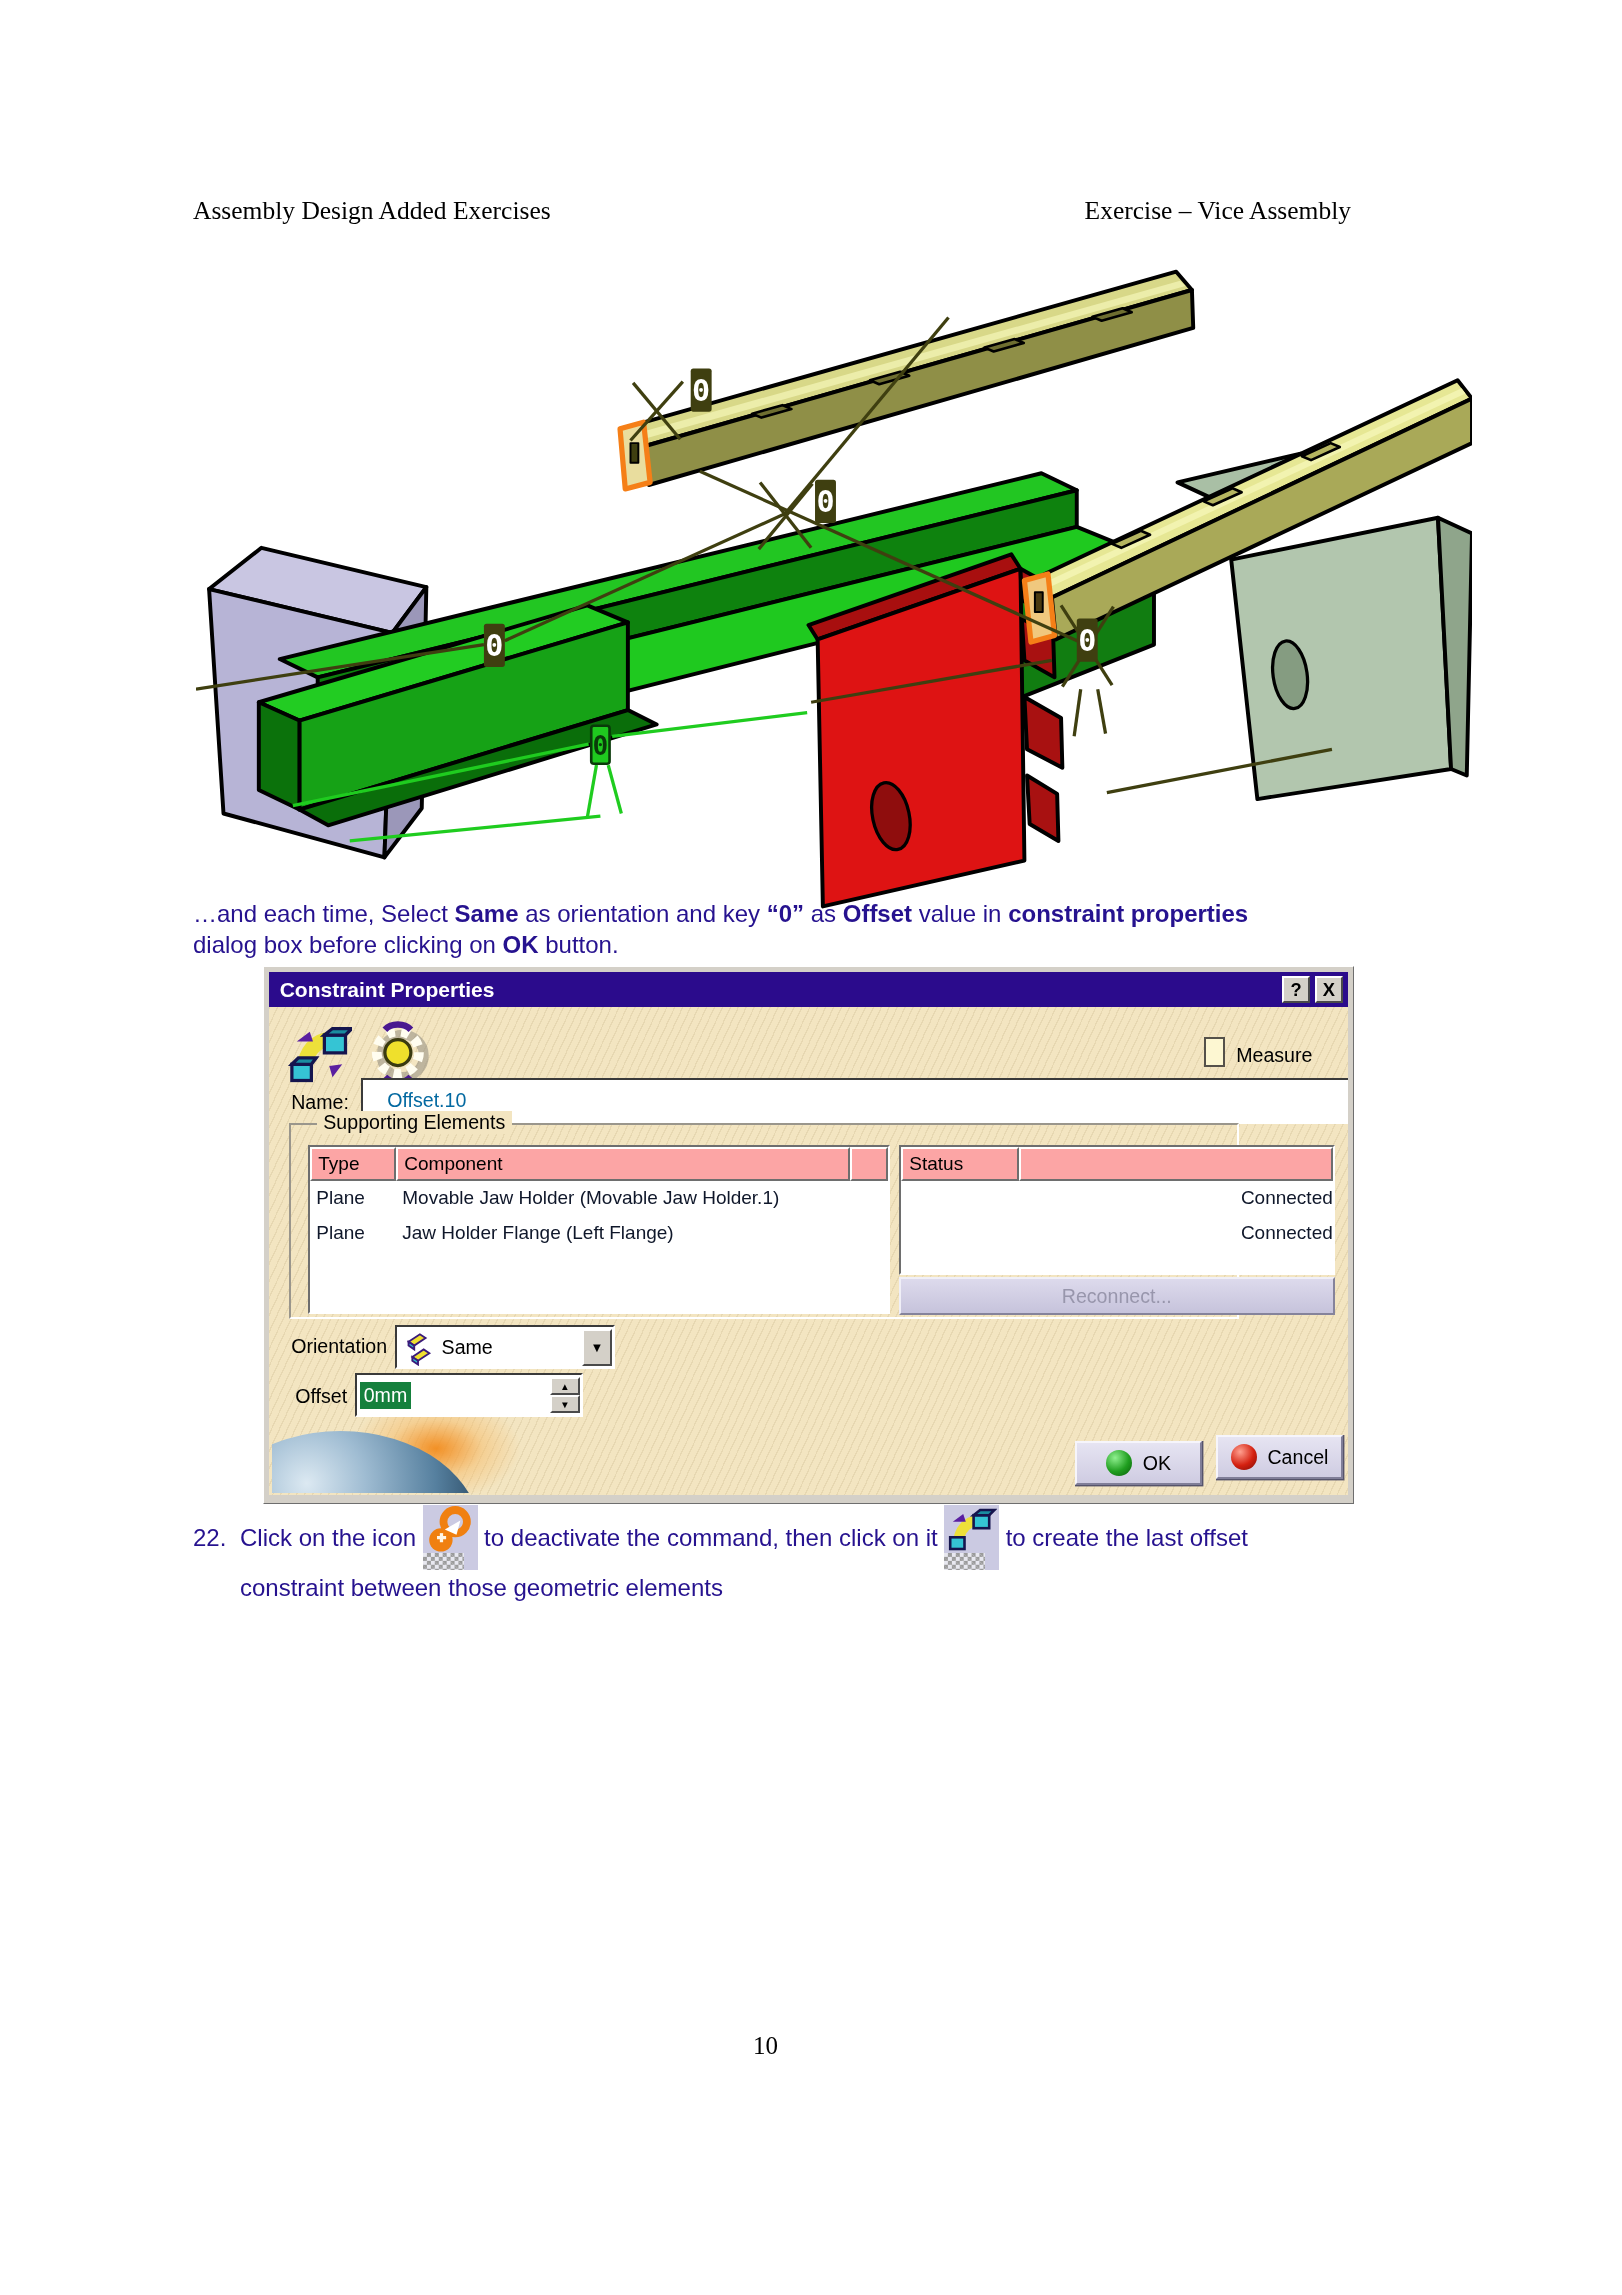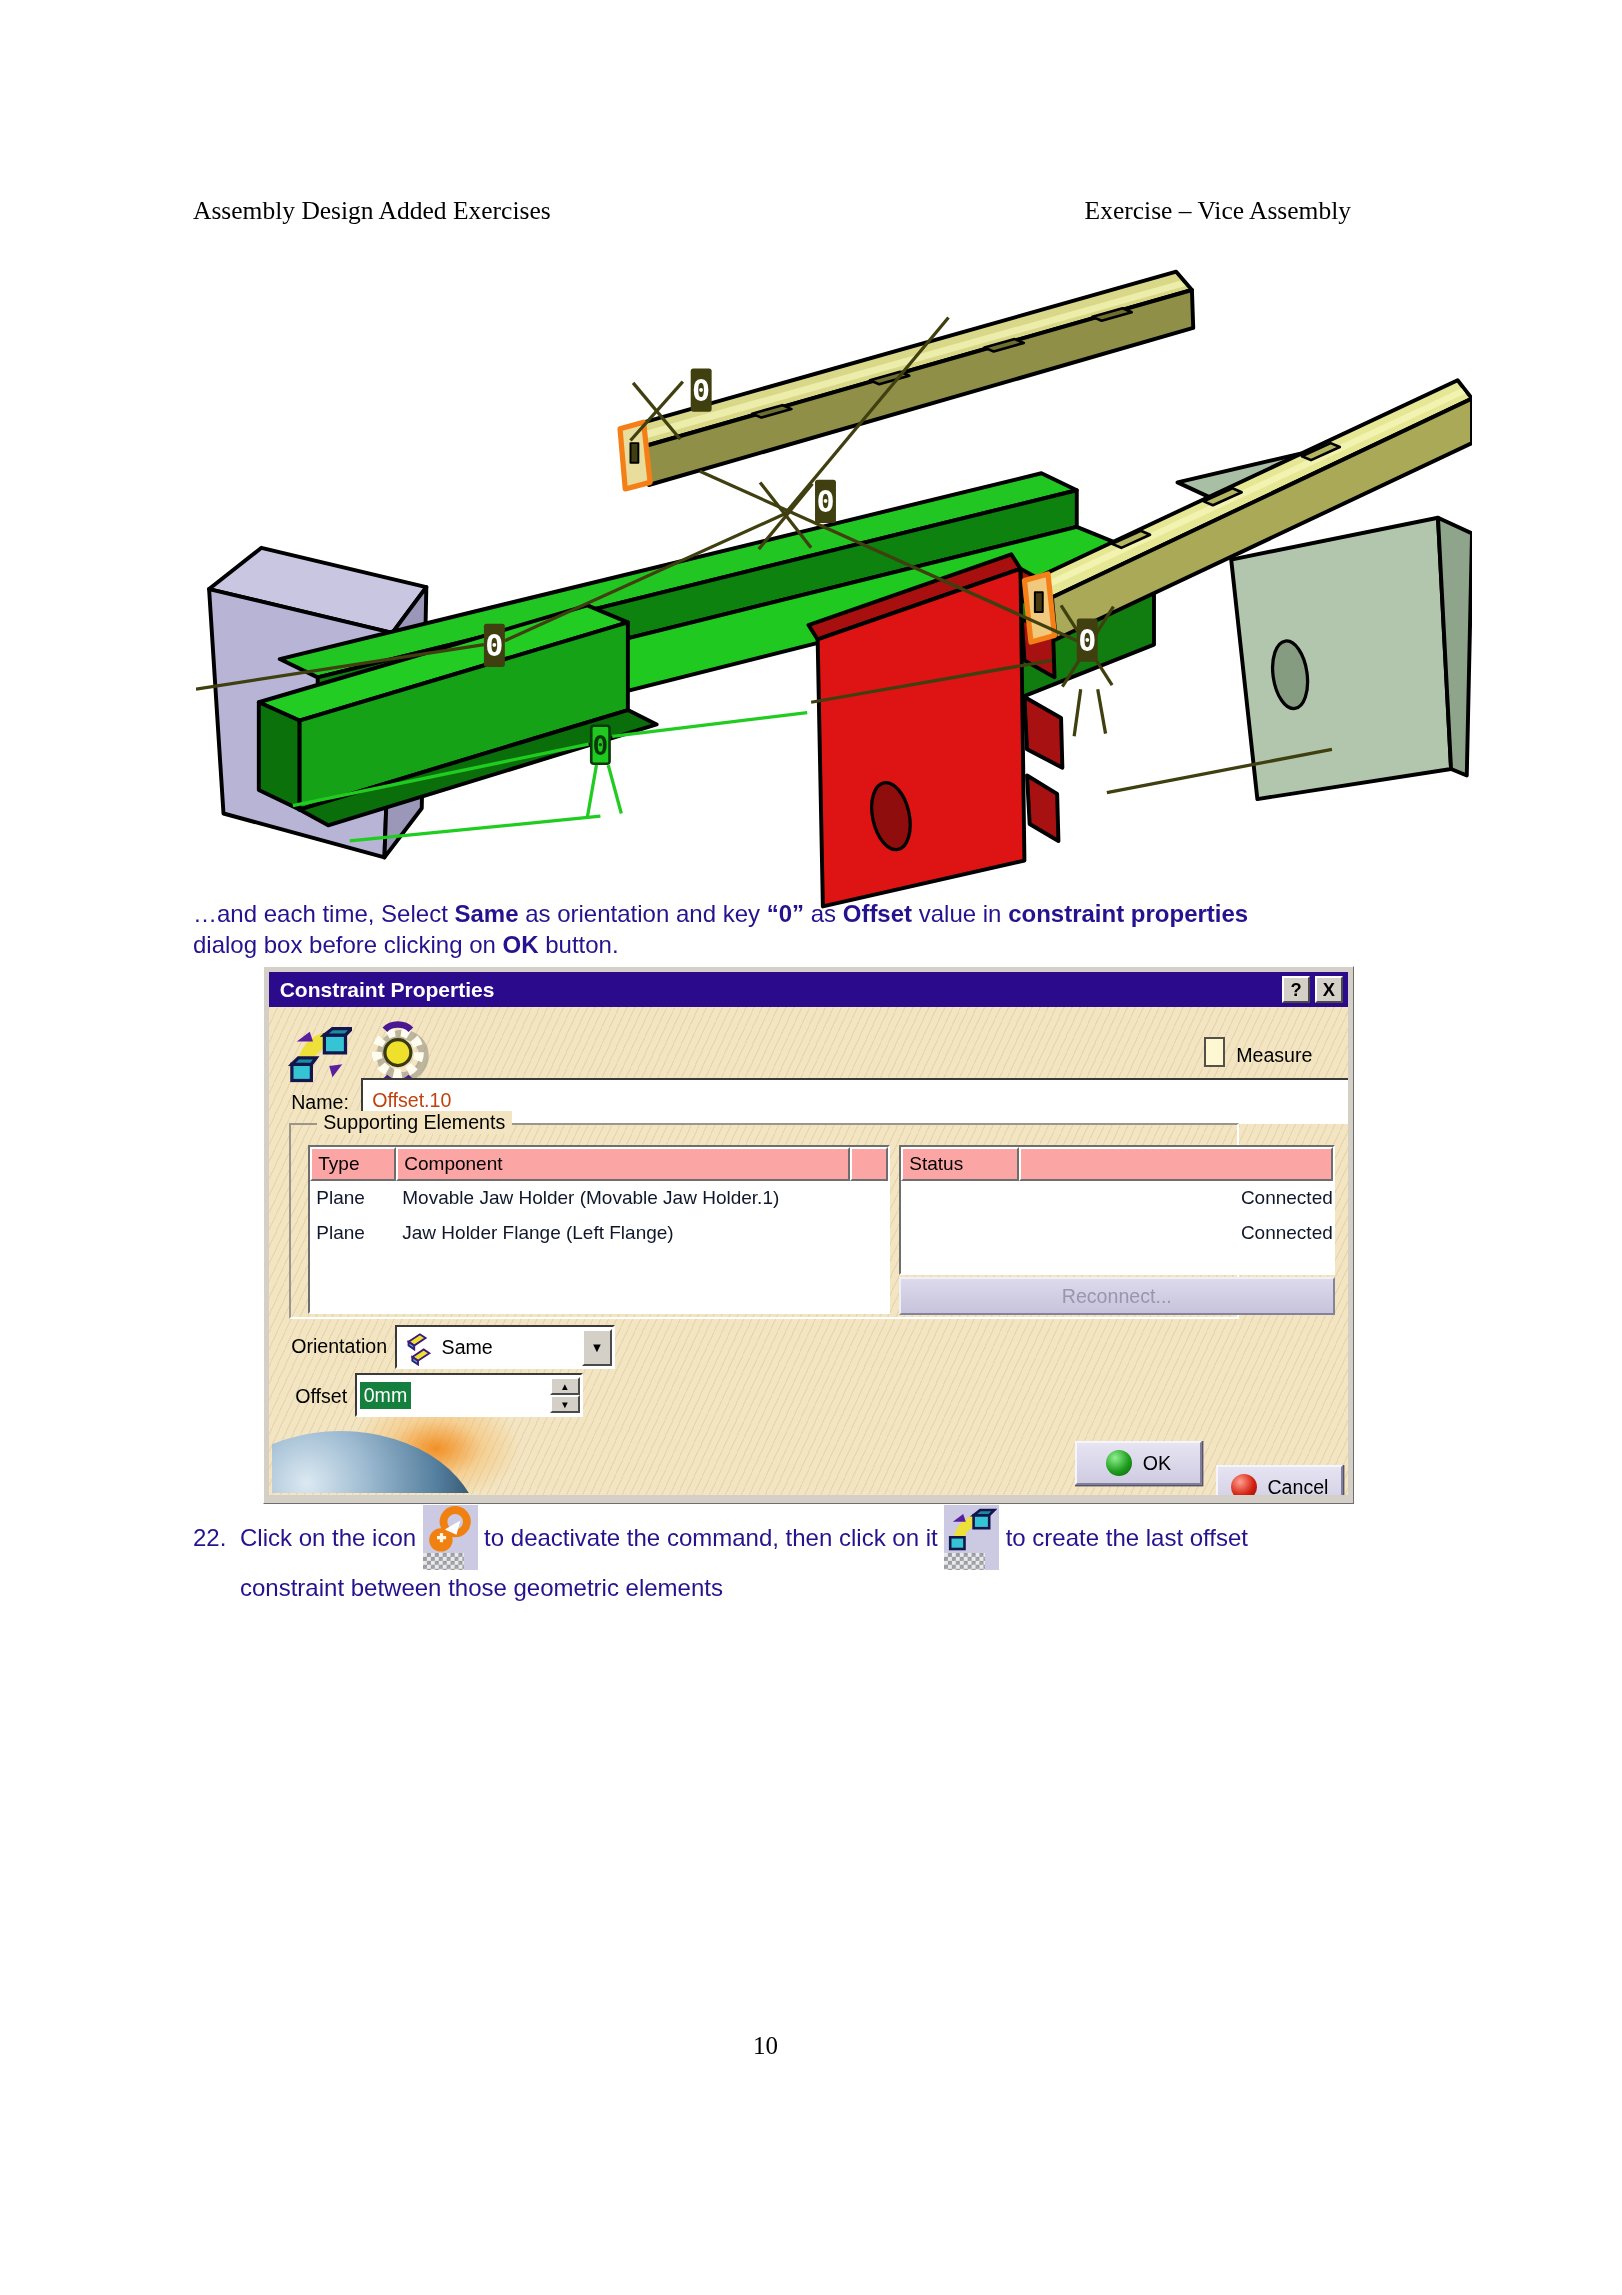--- a/index.html
+++ b/index.html
@@ -34,21 +34,21 @@
           border:1.3px solid;border-color:#FFFFFF #6E6E6E #6E6E6E #FFFFFF;box-sizing:border-box;padding:5.2px;}
   .titlebar{height:35px;background:#2B0B8C;display:flex;align-items:center;padding:0 5.2px 0 10.5px;box-sizing:border-box;}
   .titlebar .t{color:#fff;font-size:21px;font-weight:700;flex:1;}
   .tbtn{width:27.5px;height:27.5px;margin-left:5.2px;background:#D4D0C8;color:#000;font-weight:700;font-size:18.3px;
         display:flex;align-items:center;justify-content:center;
         border:2px solid;border-color:#FFFFFF #4A4A4A #4A4A4A #FFFFFF;box-sizing:border-box;}
   .dbody{position:relative;height:488px;background-color:#F3E5C1;overflow:hidden;
          background-image:repeating-linear-gradient(115deg,rgba(148,124,72,.13) 0 1.3px,rgba(0,0,0,0) 1.3px 7.2px);}
   .dbody .lbl{position:absolute;font-size:19.6px;color:#000;text-align:right;}
   .sunken{background:#fff;border:2px solid;border-color:#3A3A3A #FFFFFF #FFFFFF #3A3A3A;box-sizing:border-box;}
-  .name-input{left:92px;top:71px;width:1173px;height:46px;position:absolute;font-size:19.6px;line-height:41px;padding-left:9px;color:#c2410c;}
+  .name-input{left:92px;top:71px;width:1173px;height:46px;position:absolute;font-size:19.6px;line-height:41px;padding-left:24px;color:#0369a1;}
   .chk{position:absolute;left:935px;top:30px;width:21px;height:30px;background:#FDF7D2;border:2px solid #55514a;box-sizing:border-box;}
   .groupbox{position:absolute;left:19.6px;top:116px;width:950px;height:196px;
             border:2px solid;border-color:#9a968c #fff #fff #9a968c;box-sizing:border-box;}
   .grouplbl{position:absolute;left:26px;top:-14.4px;background:#F3E5C1;padding:0 6.5px;font-size:19.6px;color:#000;}
   .tbl{position:absolute;background:#fff;border:2px solid;border-color:#6E6E6E #FFFFFF #FFFFFF #6E6E6E;box-sizing:border-box;}
   .thead{display:flex;height:34px;}
   .th{background:#fca5a5;border:2px solid;border-color:#FFFFFF #6E6E6E #6E6E6E #FFFFFF;box-sizing:border-box;
       font-size:19px;color:#000;padding:3.9px 0 0 6.5px;}
   .trow{display:flex;height:35px;font-size:19px;color:#0f172a;justify-content:flex-end;}
   .td{padding:6.5px 0 0 6.5px;box-sizing:border-box;white-space:nowrap;overflow:hidden;}
@@ -288,21 +288,21 @@
       <span class="spin">
         <span class="spinbtn">▲</span>
         <span class="spinbtn">▼</span>
       </span>
     </div>
 
     <div class="pushbtn" style="left:806px;top:434px">
       <span class="sphere green"></span>
       <span>OK</span>
     </div>
-    <div class="pushbtn" style="left:947px;top:458px">
+    <div class="pushbtn" style="left:947px;top:428px">
       <span class="sphere red"></span>
       <span>Cancel</span>
     </div>
   </div>
 </div>
 
 <div class="step22">
   <div class="s22-line1">
     <span class="s22-num">22.</span>
     <span>Click on the icon</span>

